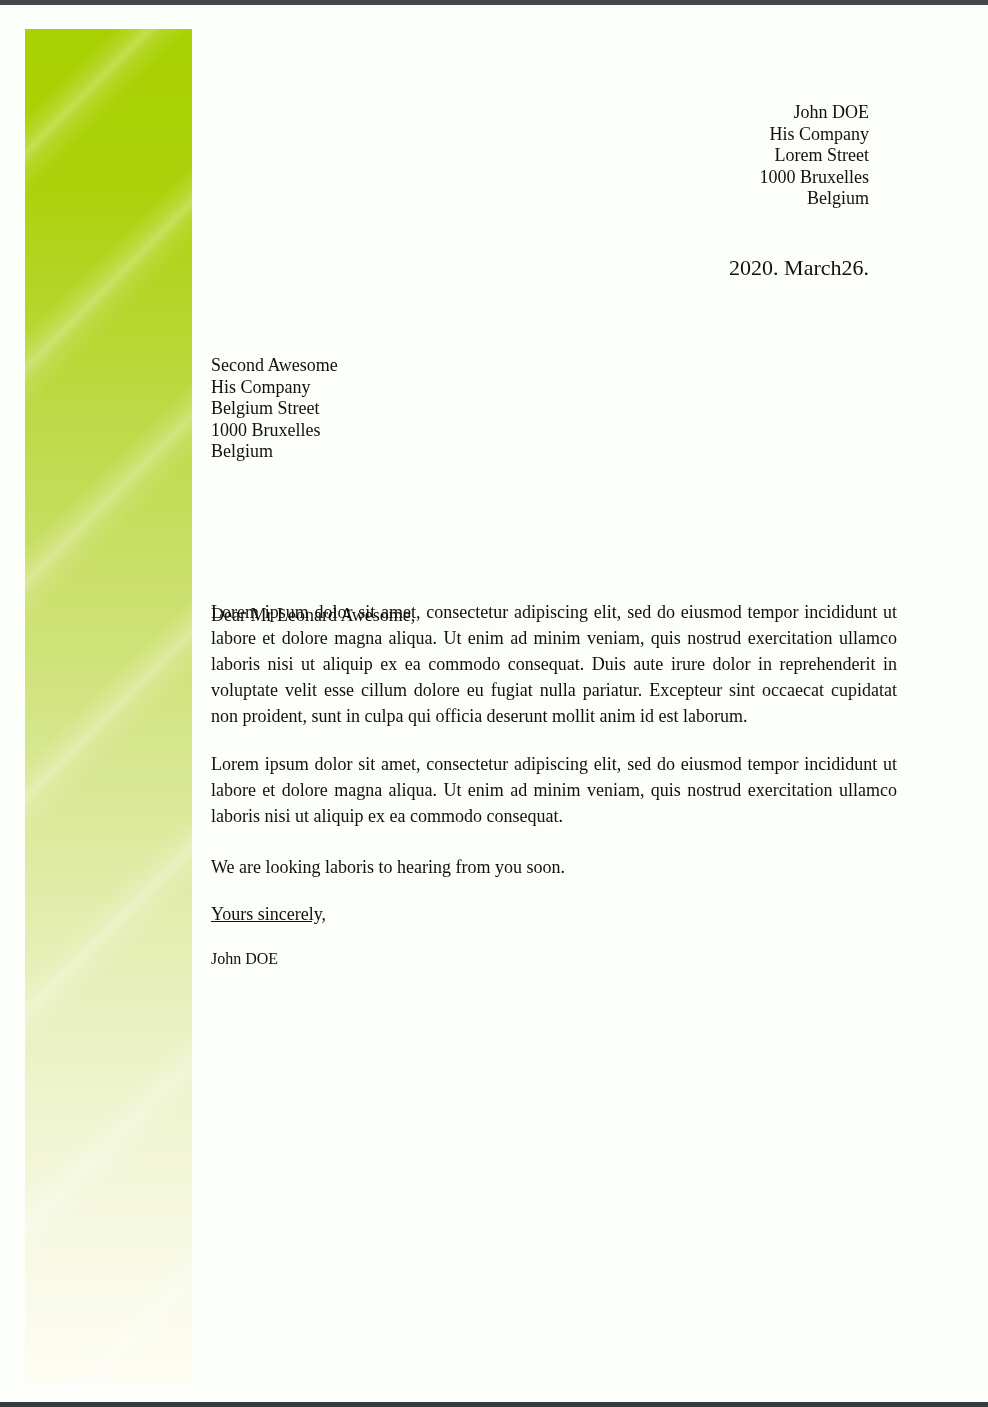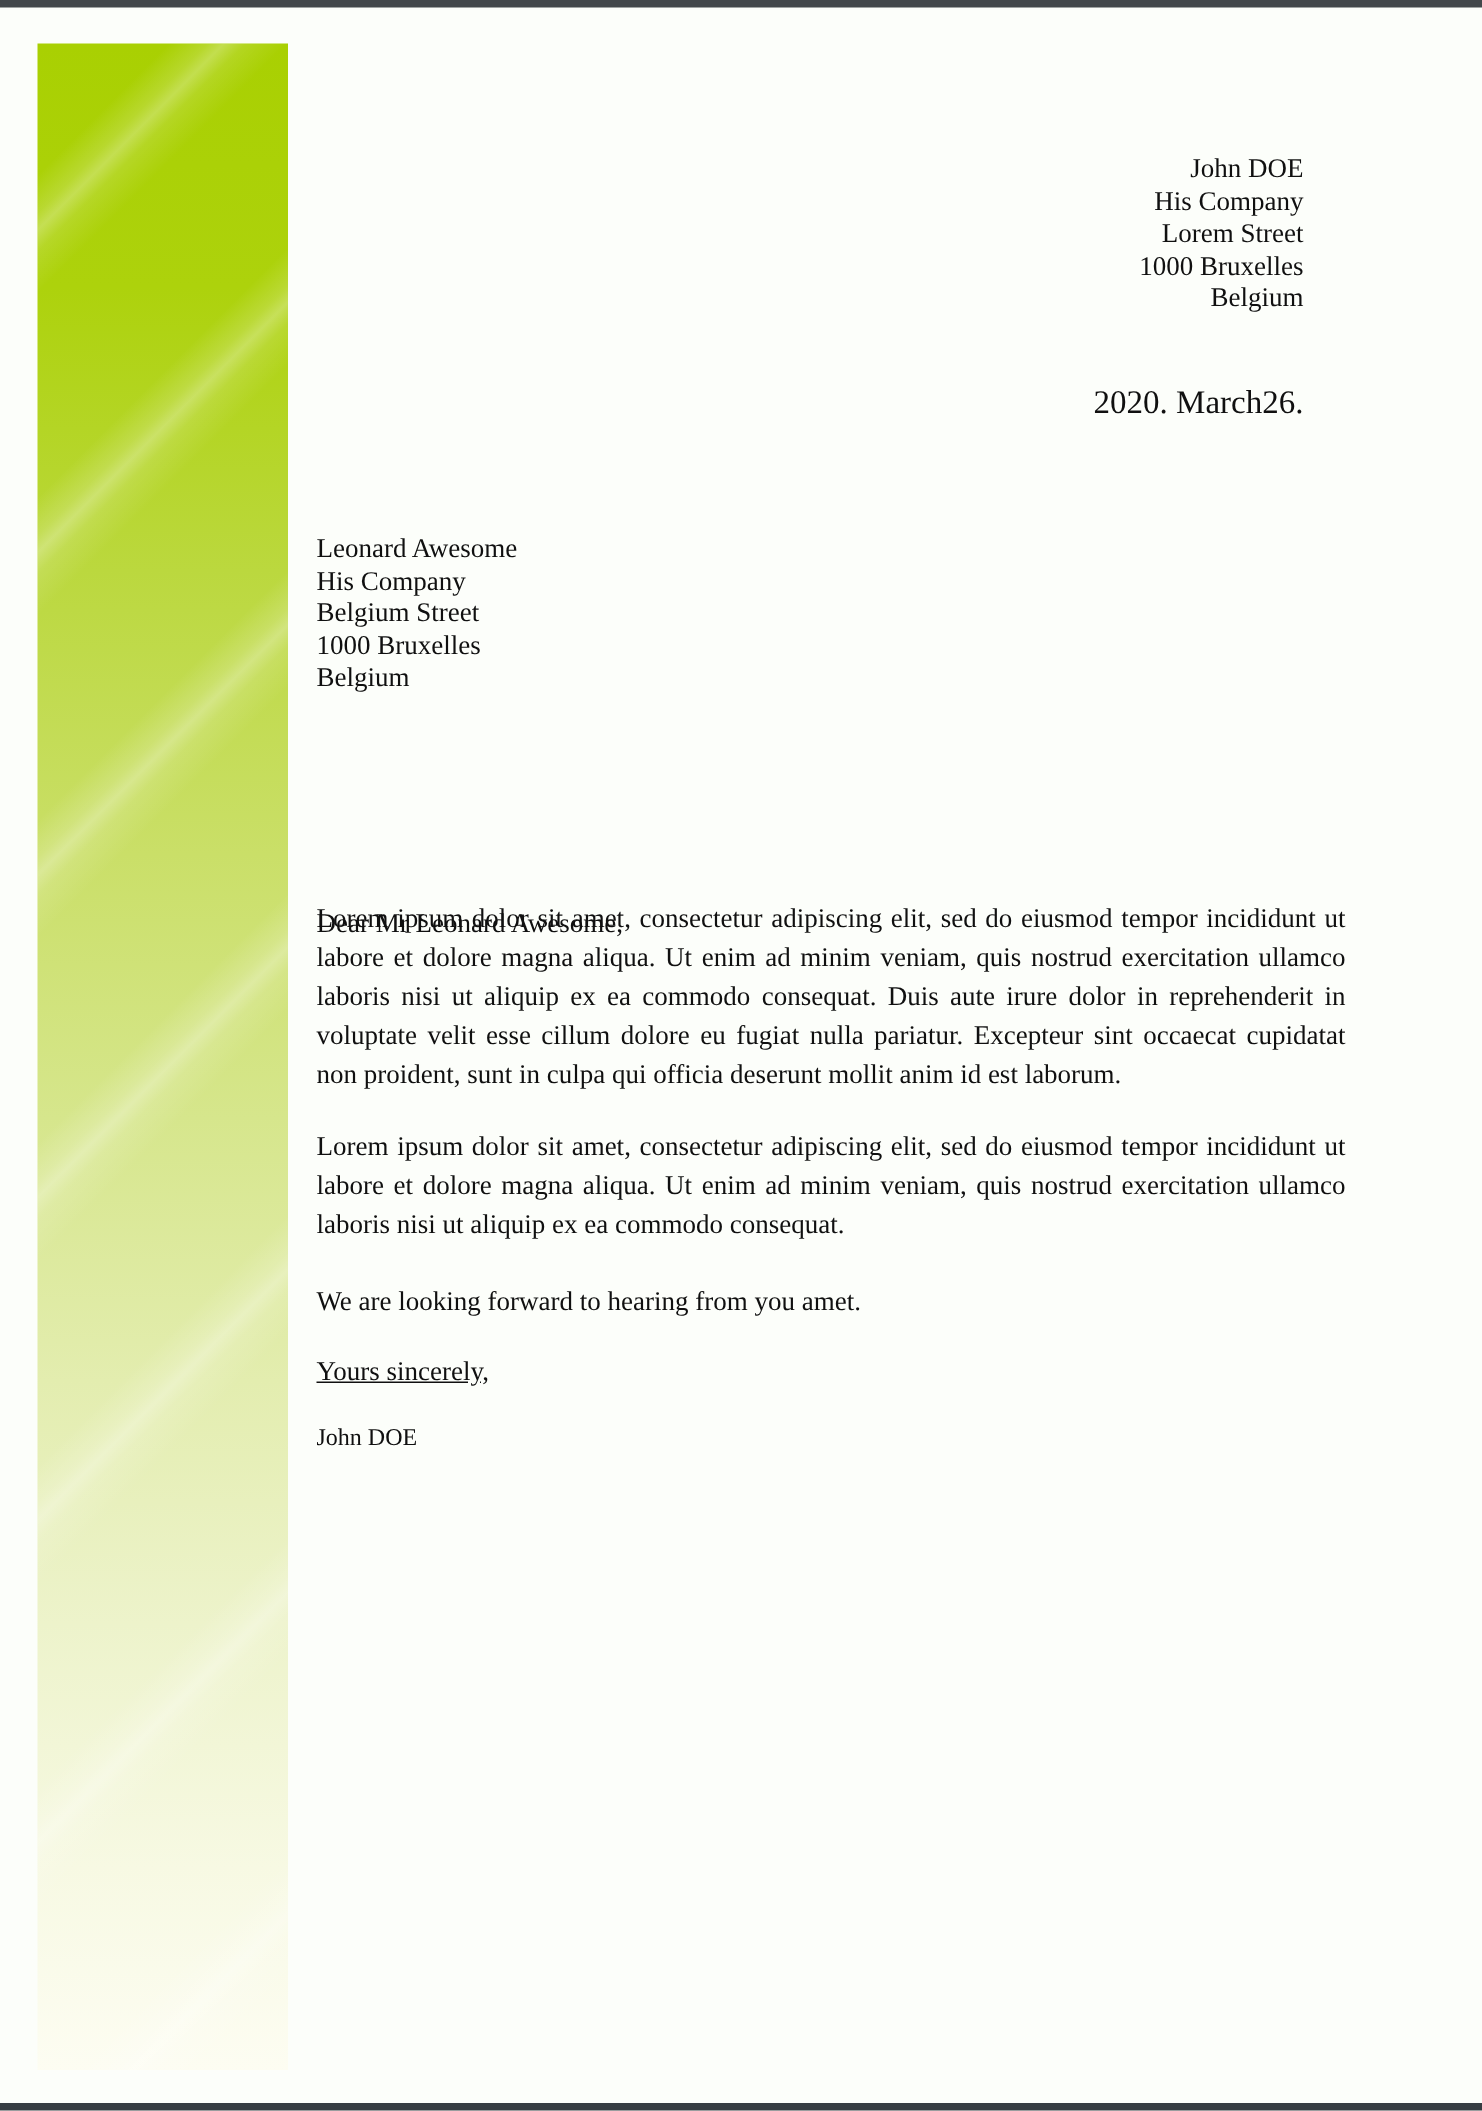--- a/index.html
+++ b/index.html
@@ -102,32 +102,32 @@
   <div>John DOE</div>
   <div>His Company</div>
   <div>Lorem Street</div>
   <div>1000 Bruxelles</div>
   <div>Belgium</div>
 </div>
 
 <div class="date-line">2020. March26.</div>
 
 <div class="addr recipient">
-  <div>Leonard Awesome</div>
+  <div>Second Awesome</div>
   <div>His Company</div>
   <div>Belgium Street</div>
   <div>1000 Bruxelles</div>
   <div>Belgium</div>
 </div>
 
 <div class="bodycol salutation">Dear Mr Leonard Awesome,</div>
 
 <div class="bodycol para-1">Lorem ipsum dolor sit amet, consectetur adipiscing elit, sed do eiusmod tempor incididunt ut labore et dolore magna aliqua. Ut enim ad minim veniam, quis nostrud exercitation ullamco laboris nisi ut aliquip ex ea commodo consequat. Duis aute irure dolor in reprehenderit in voluptate velit esse cillum dolore eu fugiat nulla pariatur. Excepteur sint occaecat cupidatat non proident, sunt in culpa qui officia deserunt mollit anim id est laborum.</div>
 
 <div class="bodycol para-2">Lorem ipsum dolor sit amet, consectetur adipiscing elit, sed do eiusmod tempor incididunt ut labore et dolore magna aliqua. Ut enim ad minim veniam, quis nostrud exercitation ullamco laboris nisi ut aliquip ex ea commodo consequat.</div>
 
-<div class="bodycol closing-line">We are looking forward to hearing from you amet.</div>
+<div class="bodycol closing-line">We are looking laboris to hearing from you soon.</div>
 
 <div class="bodycol valediction">Yours sincerely,</div>
 
 <div class="bodycol signature">John DOE</div>
 
 <div class="edge-bar bottom"></div>
 
 </body></html>

